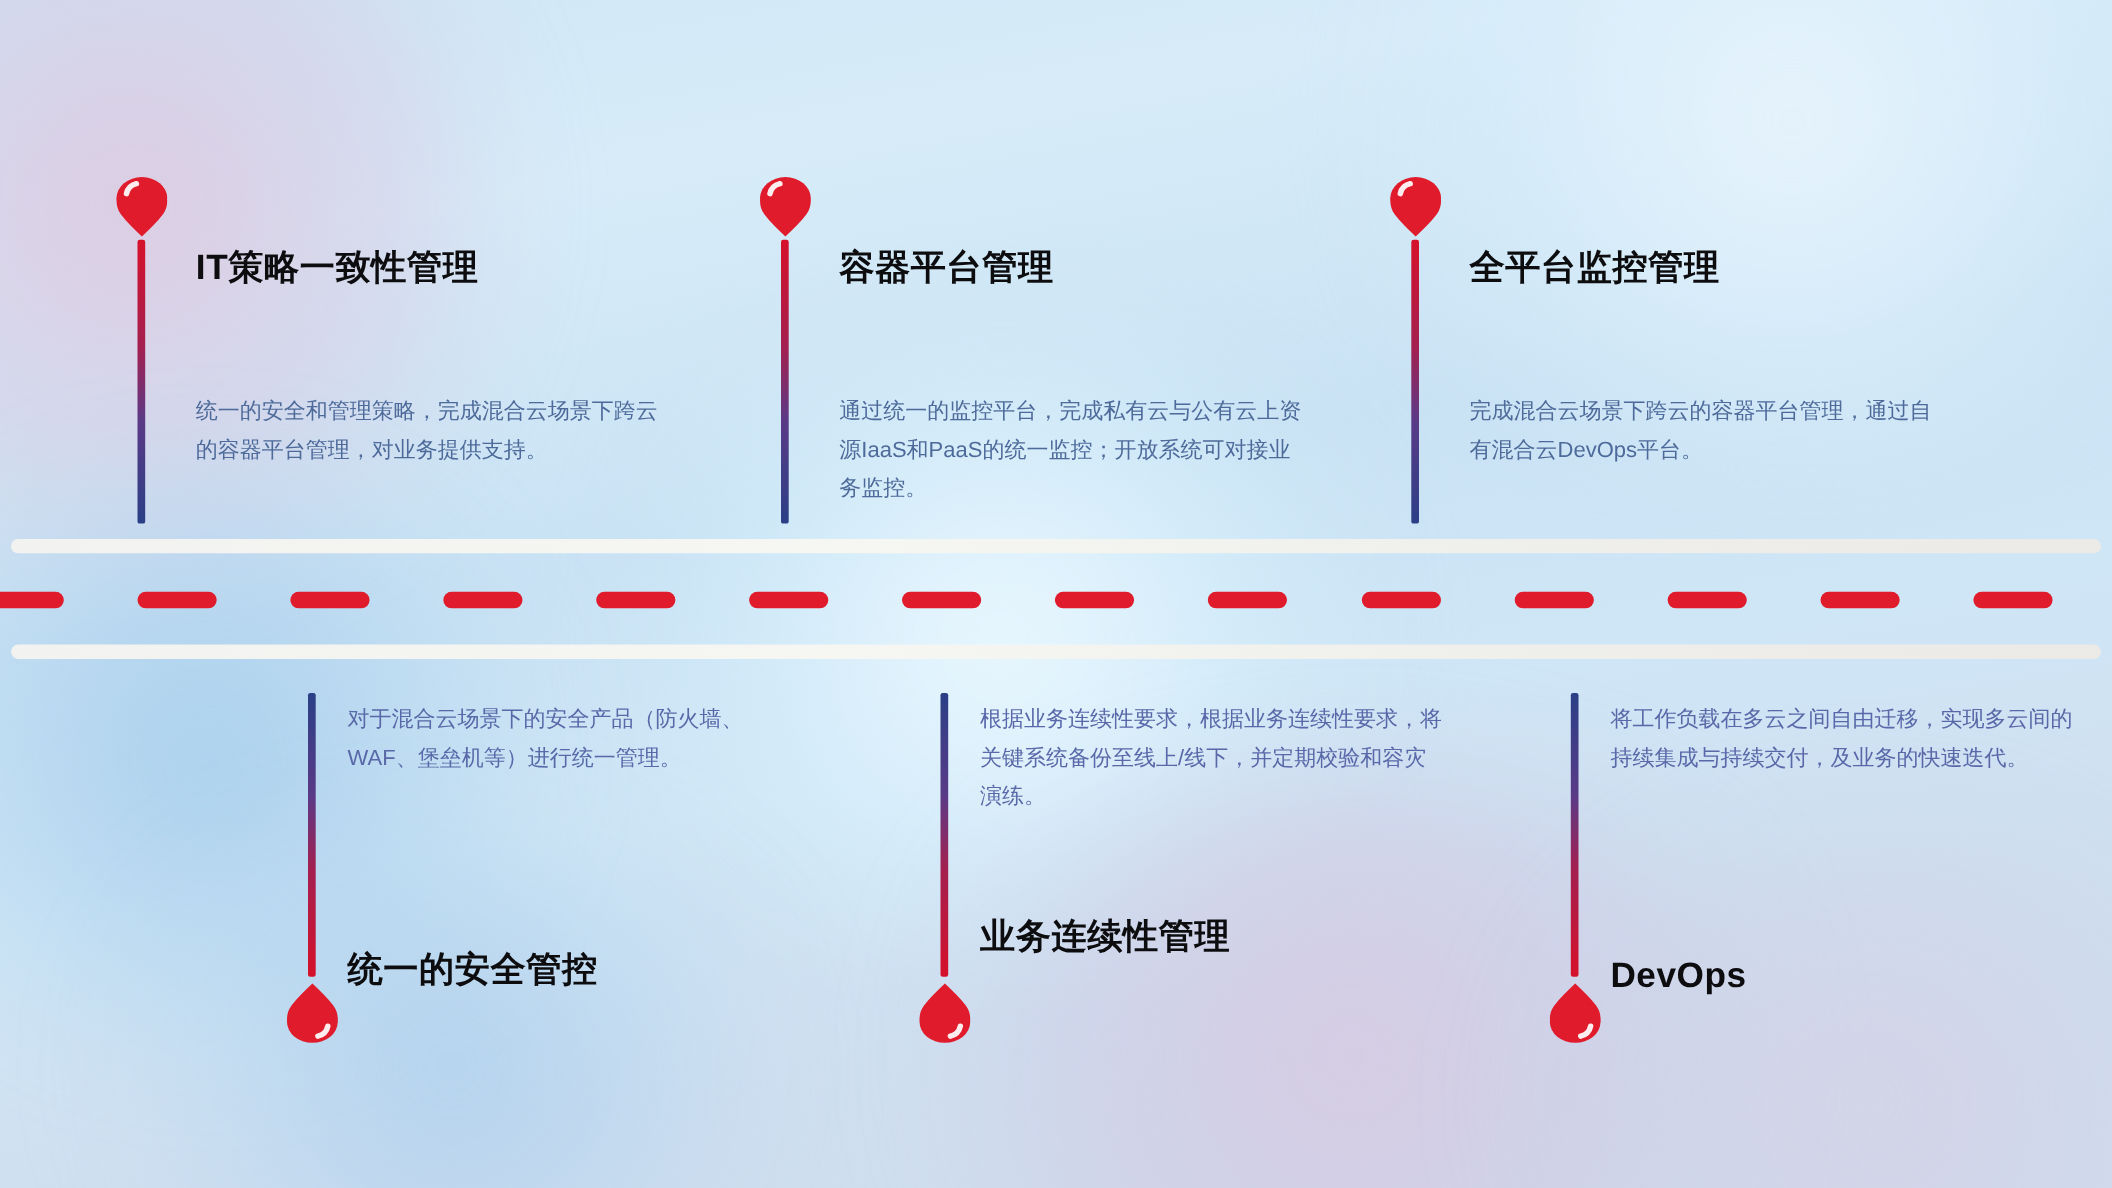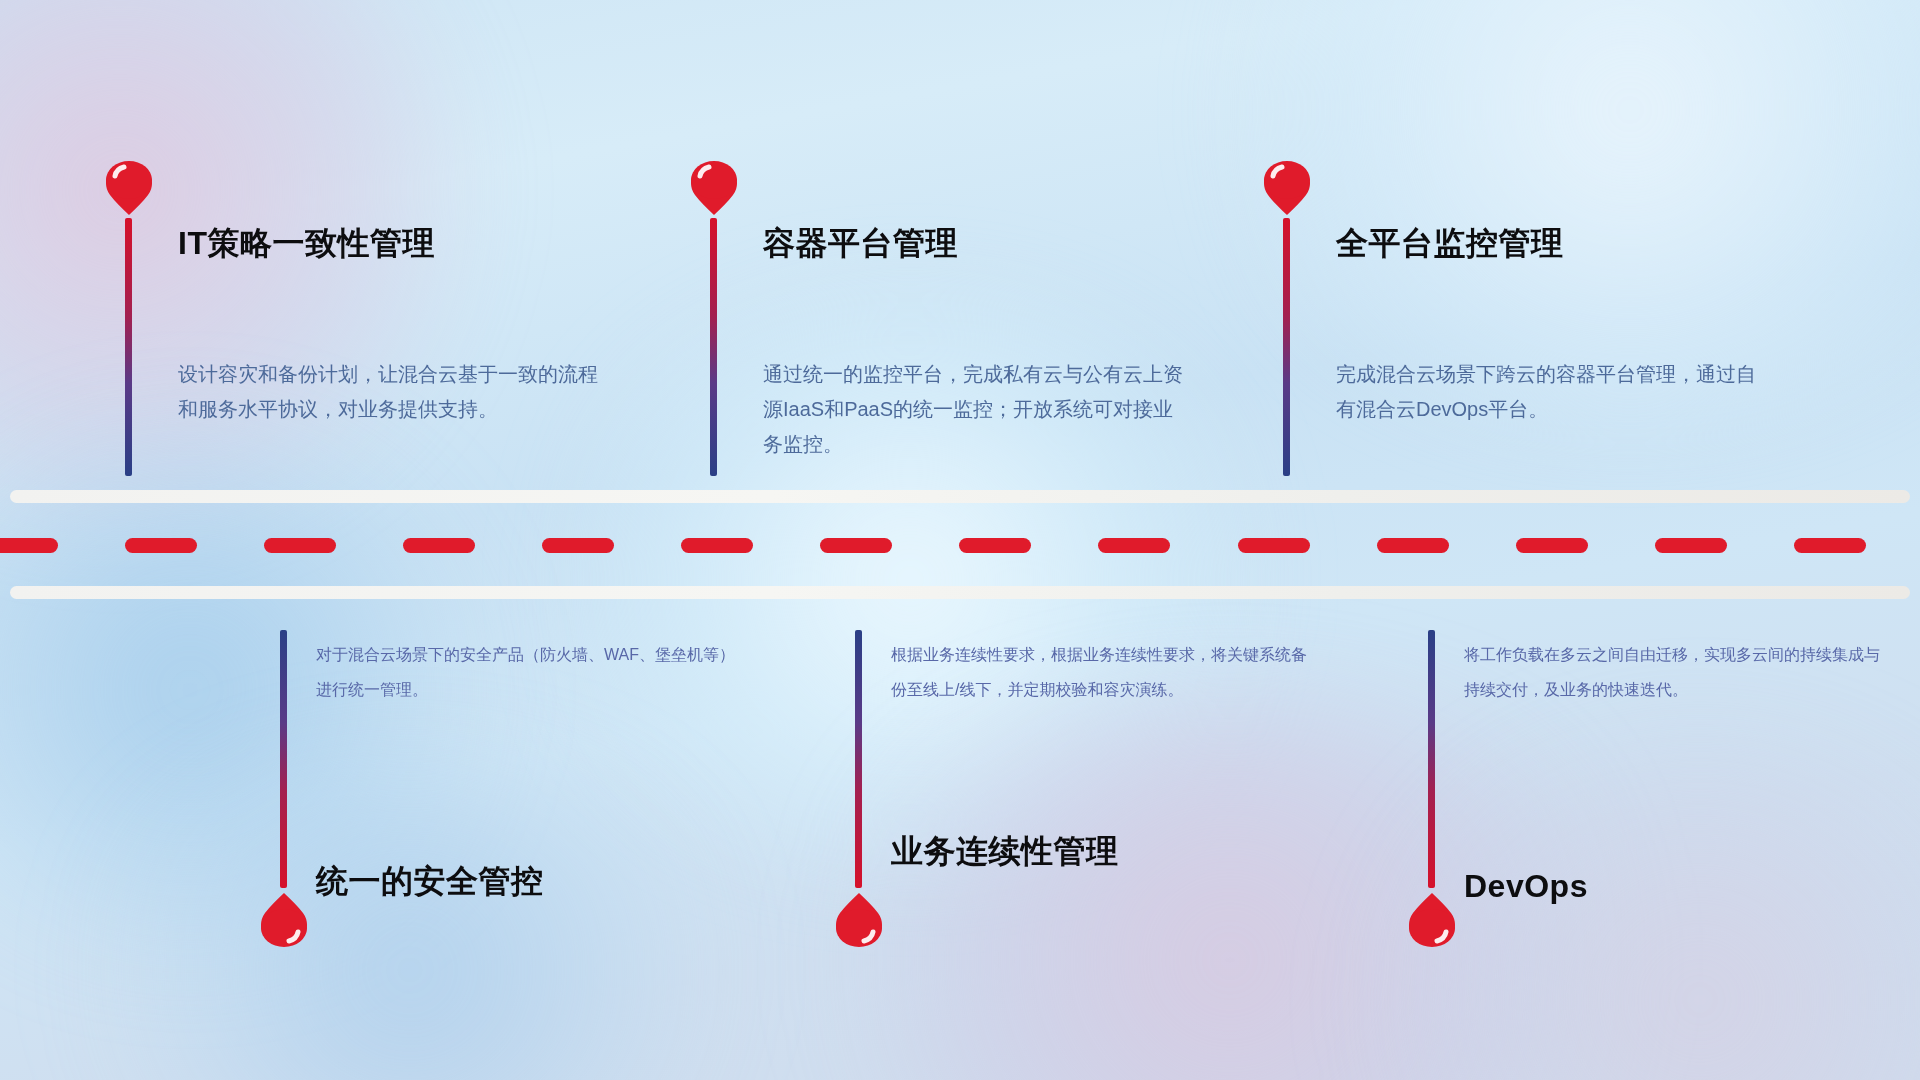--- a/index.html
+++ b/index.html
@@ -90,21 +90,21 @@
   .bottom-title {
     position: absolute;
     font-size: 32px;
     font-weight: bold;
     color: #0d0d0f;
     letter-spacing: 0.5px;
     white-space: nowrap;
   }
   .bottom-body {
     position: absolute;
-    font-size: 16px;
+    font-size: 20px;
     line-height: 35px;
     color: #5868a8;
     width: 420px;
   }
 
   
   #road { position: absolute; left: 0; width: 1920px; }
   .road-edge {
     position: absolute;
     left: 10px;
@@ -146,21 +146,21 @@
       <div class="cloud-icon" style="left:0; top:0;">
         <svg width="68" height="62" viewBox="0 0 68 62" xmlns="http://www.w3.org/2000/svg">
           <path d="M34 2 C20 2 11 11 11 23 C11 27 12 31 15 35 C20 42 27 48 34 55 C41 48 48 42 53 35 C56 31 57 27 57 23 C57 11 48 2 34 2 Z" fill="#e01b2b"></path>
           <ellipse cx="34" cy="20" rx="23" ry="19" fill="#e01b2b"></ellipse>
           <path d="M20 16 C21 11 25 8 29 7" stroke="#ffffff" stroke-width="5" stroke-linecap="round" fill="none" opacity="0.92"></path>
         </svg>
       </div>
       <div class="pin-stem" style="left:30px; top:58px; height:258px; background:linear-gradient(180deg,#d6112a 0%,#a32050 38%,#5a3a87 64%,#2a3f86 100%);"></div>
     </div>
     <div class="top-title" style="left:178px; top:222px;">IT策略一致性管理</div>
-    <div class="top-body" style="left:178px; top:357px;">设计容灾和备份计划，让混合云基于一致的流程和服务水平协议，对业务提供支持。</div>
+    <div class="top-body" style="left:178px; top:357px;">统一的安全和管理策略，完成混合云场景下跨云的容器平台管理，对业务提供支持。</div>
   </div>
 
   <div class="top-item">
     <div class="pin" style="left:680px; top:160px;">
       <div class="cloud-icon" style="left:0; top:0;">
         <svg width="68" height="62" viewBox="0 0 68 62" xmlns="http://www.w3.org/2000/svg">
           <path d="M34 2 C20 2 11 11 11 23 C11 27 12 31 15 35 C20 42 27 48 34 55 C41 48 48 42 53 35 C56 31 57 27 57 23 C57 11 48 2 34 2 Z" fill="#e01b2b"></path>
           <ellipse cx="34" cy="20" rx="23" ry="19" fill="#e01b2b"></ellipse>
           <path d="M20 16 C21 11 25 8 29 7" stroke="#ffffff" stroke-width="5" stroke-linecap="round" fill="none" opacity="0.92"></path>
         </svg>

